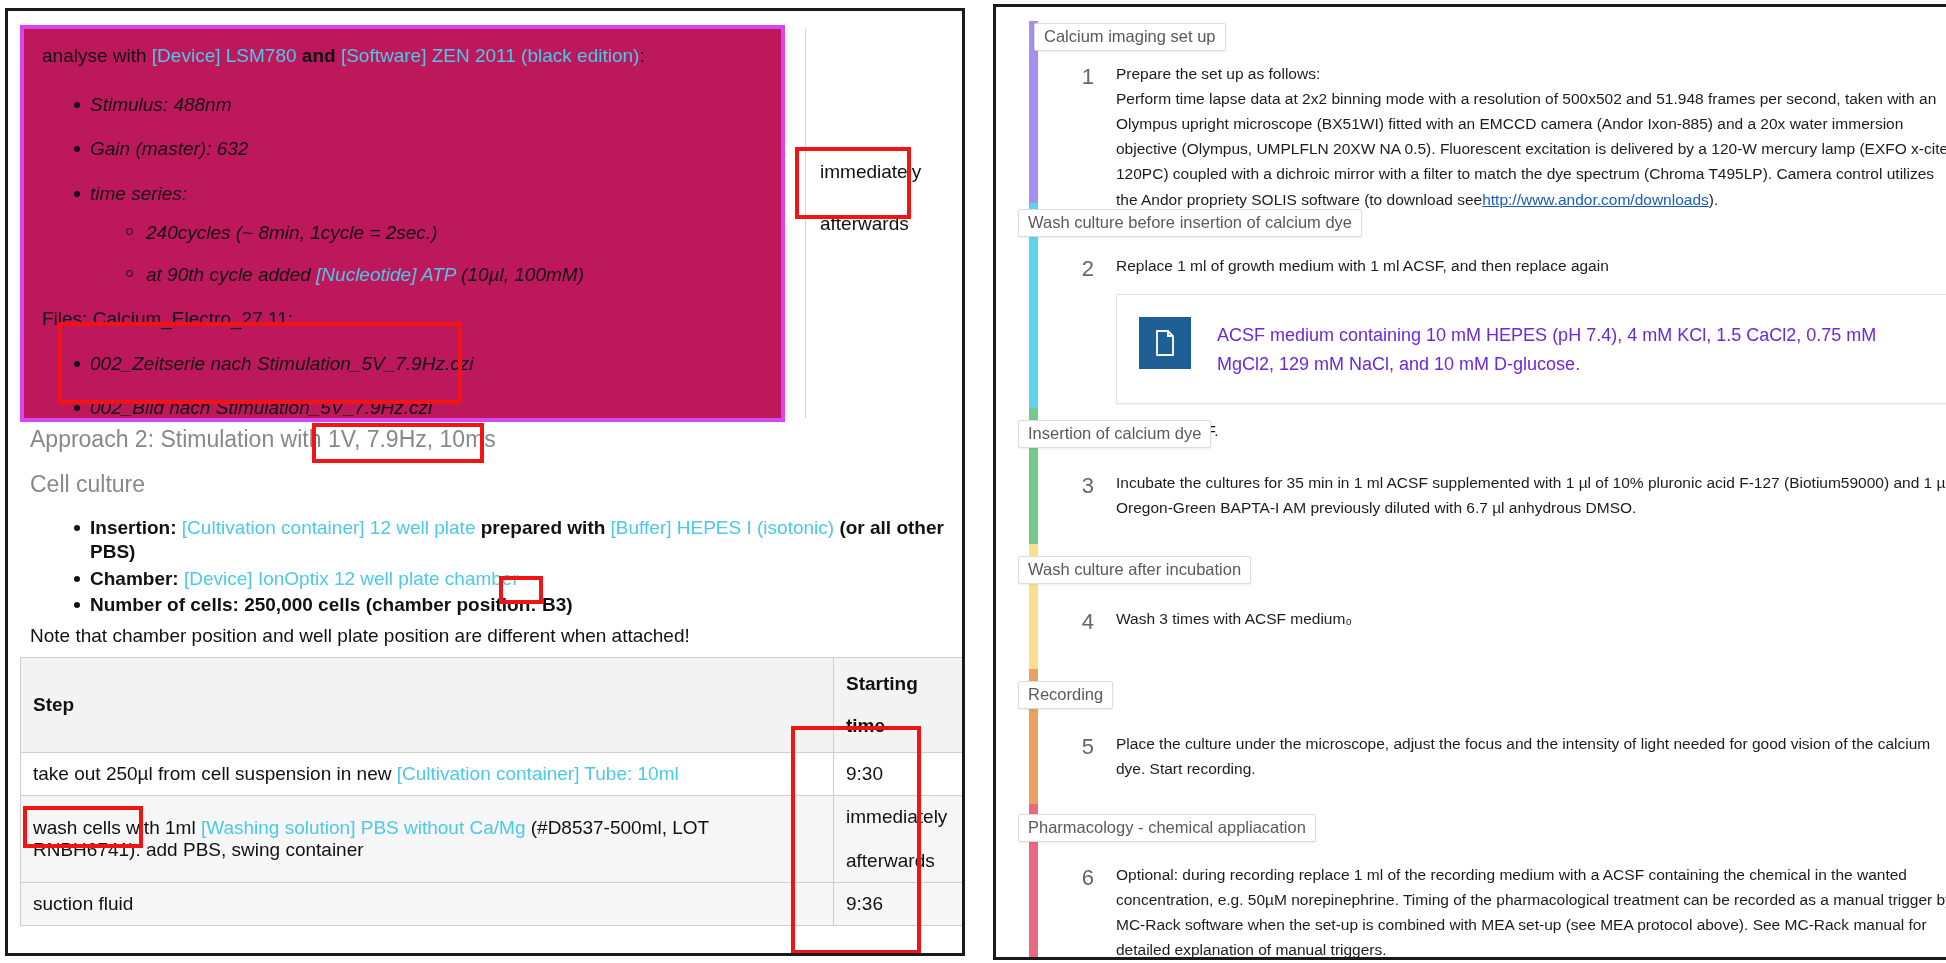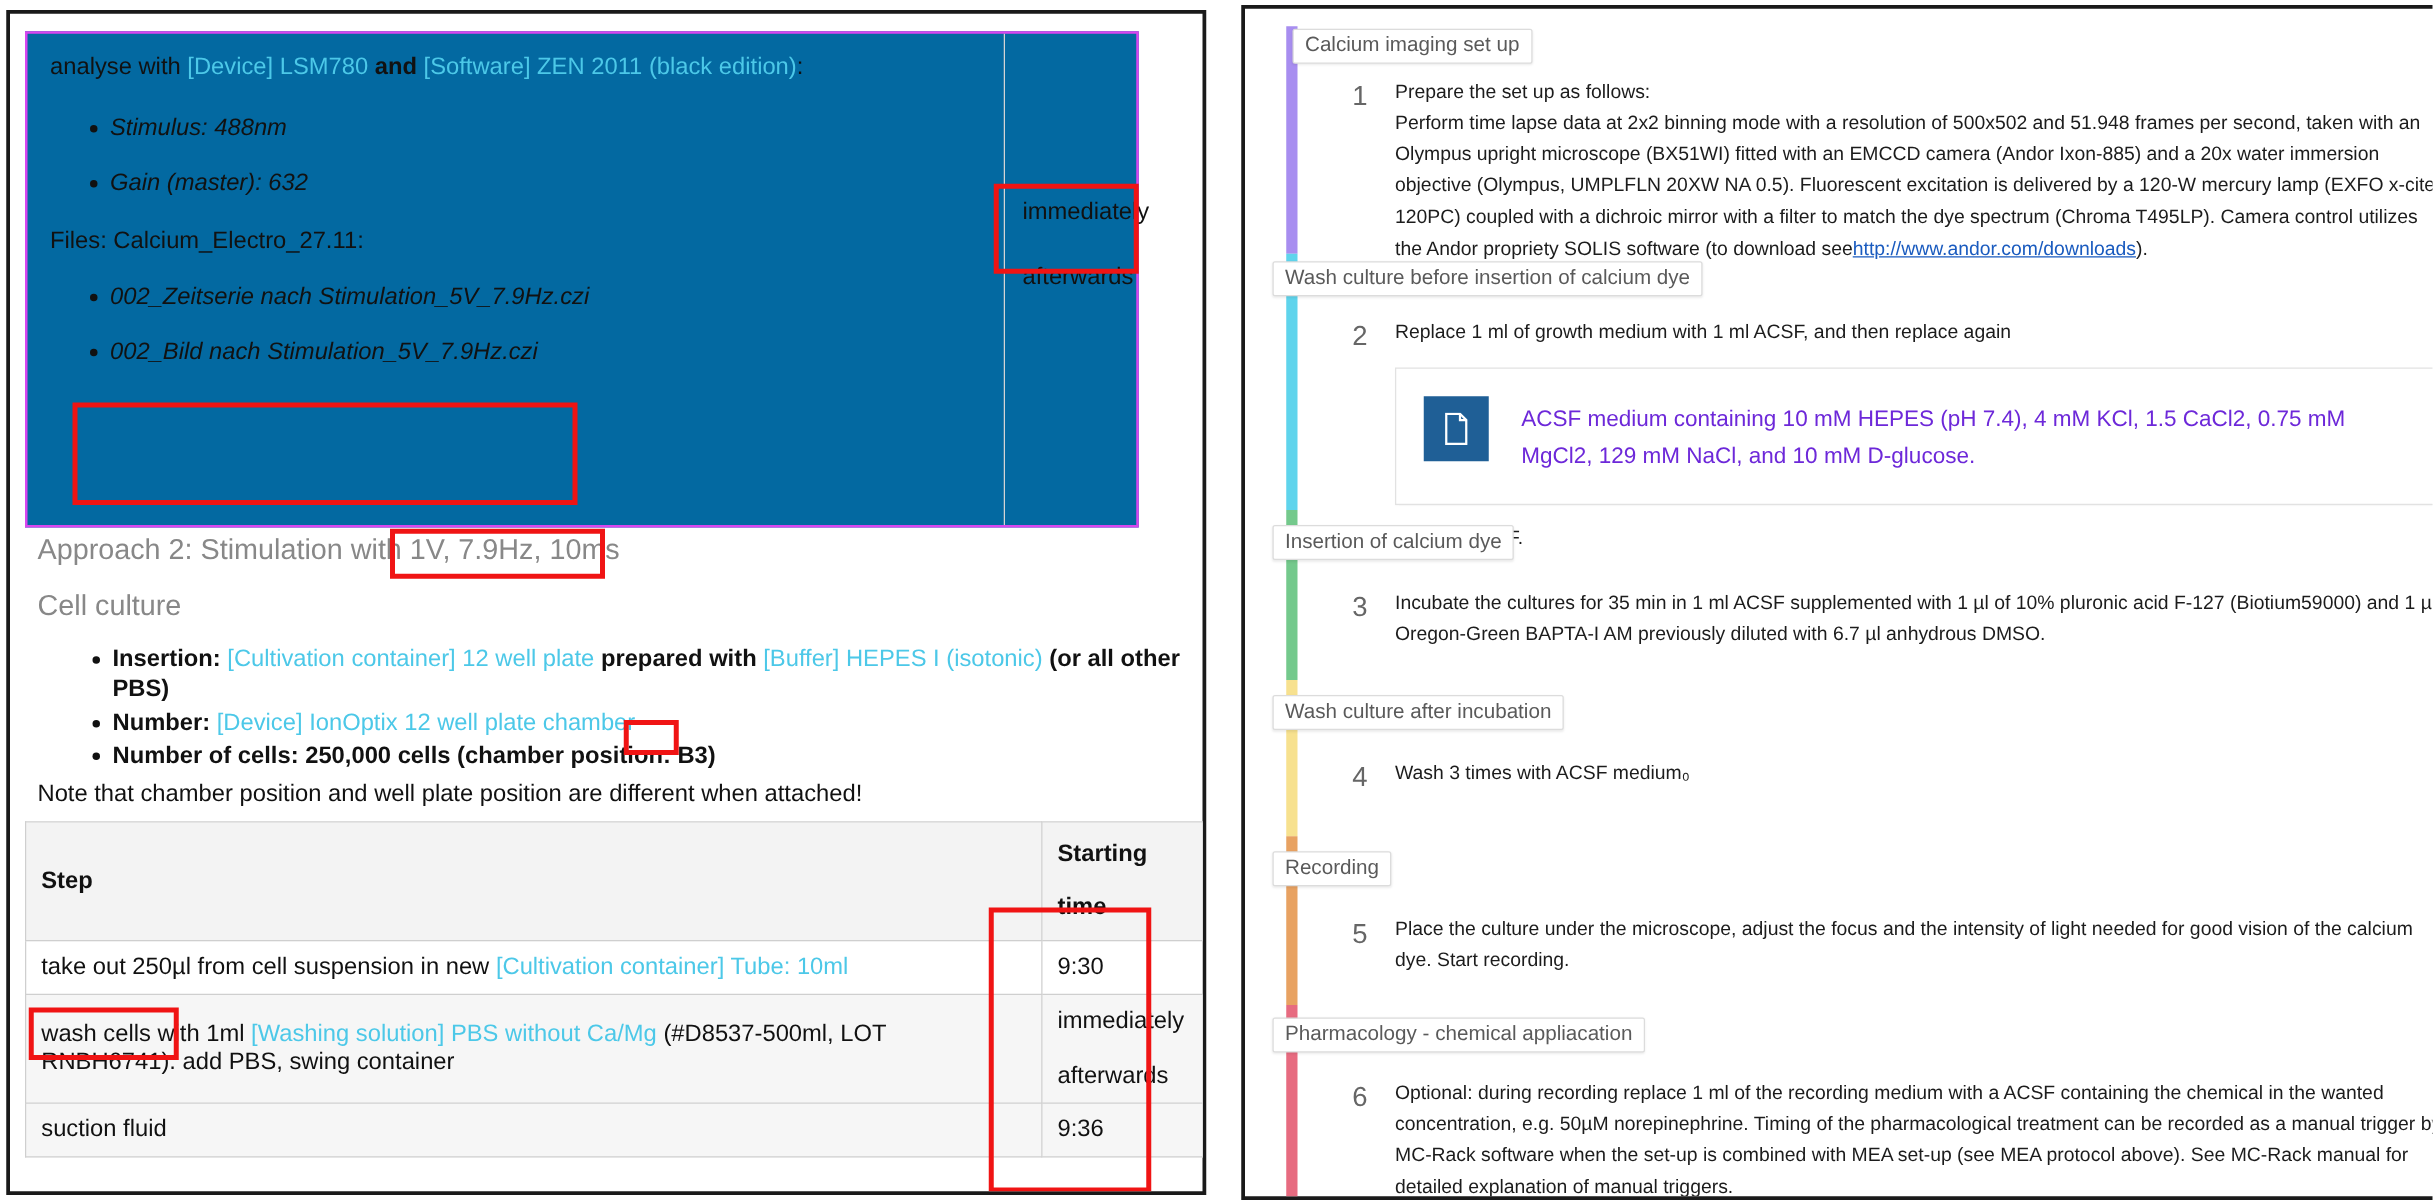--- a/index.html
+++ b/index.html
@@ -17,23 +17,23 @@
     background:#ffffff;
     border:3px solid #1a1a1a;
     box-sizing:border-box;
     overflow:hidden;
   }
   #left-panel{left:5px;top:8px;width:960px;height:948px;}
   #right-panel{left:993px;top:4px;width:999px;height:956px;}
 
   
   .doc-card{
-    position:absolute;left:12px;top:12px;width:891px;
-    border:2px solid #d946ef;
-    background:#0369a1;
+    position:absolute;left:12px;top:12px;width:765px;
+    border:4px solid #d946ef;
+    background:#be185d;
     box-sizing:border-box;
   }
   #doc-card-top{top:14px;height:397px;}
 
   .inner-col-line{
     position:absolute;top:0;bottom:0;width:1px;background:#d4d4d4;
   }
 
   .lp-text{
     font-size:19px;color:#111;line-height:1.35;
@@ -176,20 +176,27 @@
       <div class="inner-col-line" style="left:781px;"></div>
 
       <div style="position:absolute;left:18px;top:14px;width:750px;">
         <div class="lp-text">
           <span>analyse with </span><span class="cyan">[Device] LSM780</span><span class="bold"> and </span><span class="cyan">[Software] ZEN 2011 (black edition)</span><span>:</span>
         </div>
 
         <ul class="bullets" style="margin-top:24px;margin-left:26px;">
           <li><span>Stimulus: 488nm</span></li>
           <li><span>Gain (master): 632</span></li>
+          <li style="margin-bottom:6px;">
+            <span>time series:</span>
+            <ul class="subbullets" style="margin-left:30px;">
+              <li><span>240cycles (~ 8min, 1cycle = 2sec.)</span></li>
+              <li><span>at 90th cycle added </span><span class="cyan">[Nucleotide] ATP</span><span> (10µl, 100mM)</span></li>
+            </ul>
+          </li>
         </ul>
 
         <div class="lp-text" style="margin-top:18px;">Files: Calcium_Electro_27.11:</div>
 
         <ul class="bullets" style="margin-top:20px;margin-left:26px;">
           <li><span>002_Zeitserie nach Stimulation_5V_7.9Hz.czi</span></li>
           <li style="margin-bottom:0;"><span>002_Bild nach Stimulation_5V_7.9Hz.czi</span></li>
         </ul>
       </div>
 
@@ -209,21 +216,21 @@
     <div class="redbox" style="left:304px;top:412px;width:172px;height:40px;"></div>
 
     <div class="grey-head" style="position:absolute;left:22px;top:460px;">Cell culture</div>
 
     <div style="position:absolute;left:60px;top:505px;width:880px;">
       <ul class="tight">
         <li>
           <span class="bold">Insertion:</span><span class="cyan"> [Cultivation container] 12 well plate</span><span class="bold"> prepared with </span><span class="cyan">[Buffer] HEPES I (isotonic)</span><span class="bold"> (or all other PBS)</span>
         </li>
         <li>
-          <span class="bold">Number:</span><span class="cyan"> [Device] IonOptix 12 well plate chamber</span>
+          <span class="bold">Chamber:</span><span class="cyan"> [Device] IonOptix 12 well plate chamber</span>
         </li>
         <li>
           <span class="bold">Number of cells:</span><span class="bold"> 250,000 cells (chamber position: </span><span class="bold">B3)</span>
         </li>
       </ul>
     </div>
     <div class="redbox" style="left:491px;top:565px;width:44px;height:28px;"></div>
 
     <div class="lp-text" style="position:absolute;left:22px;top:612px;width:900px;">Note that chamber position and well plate position are different when attached!</div>
 

